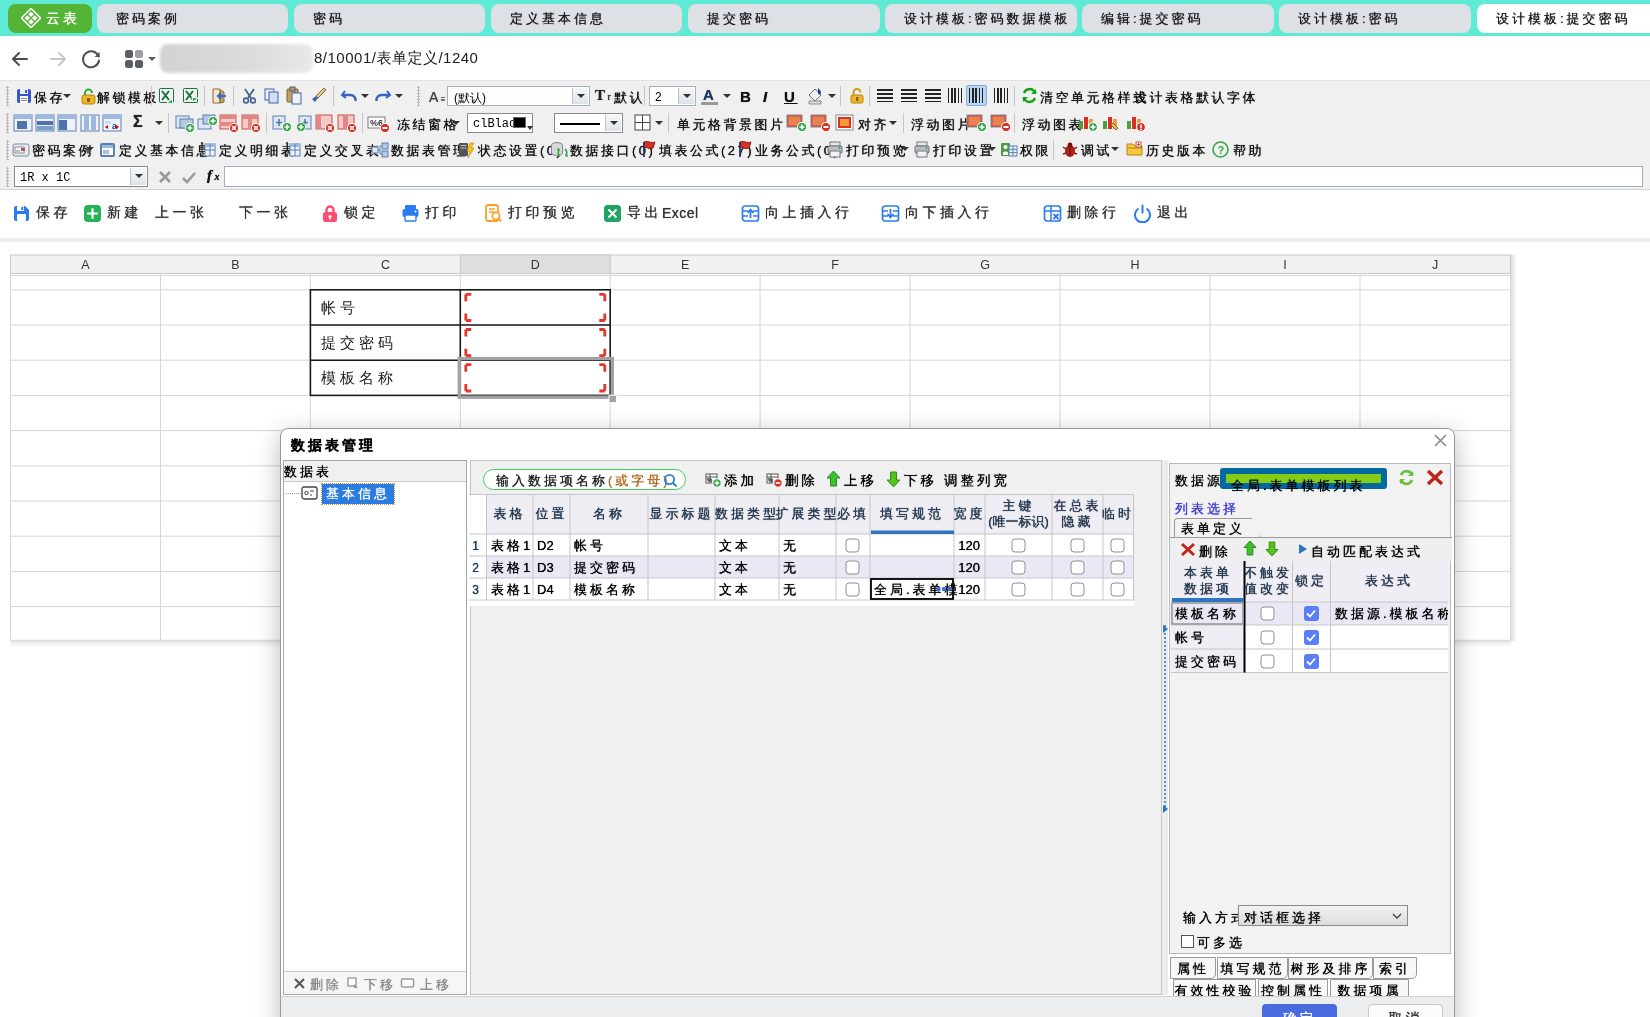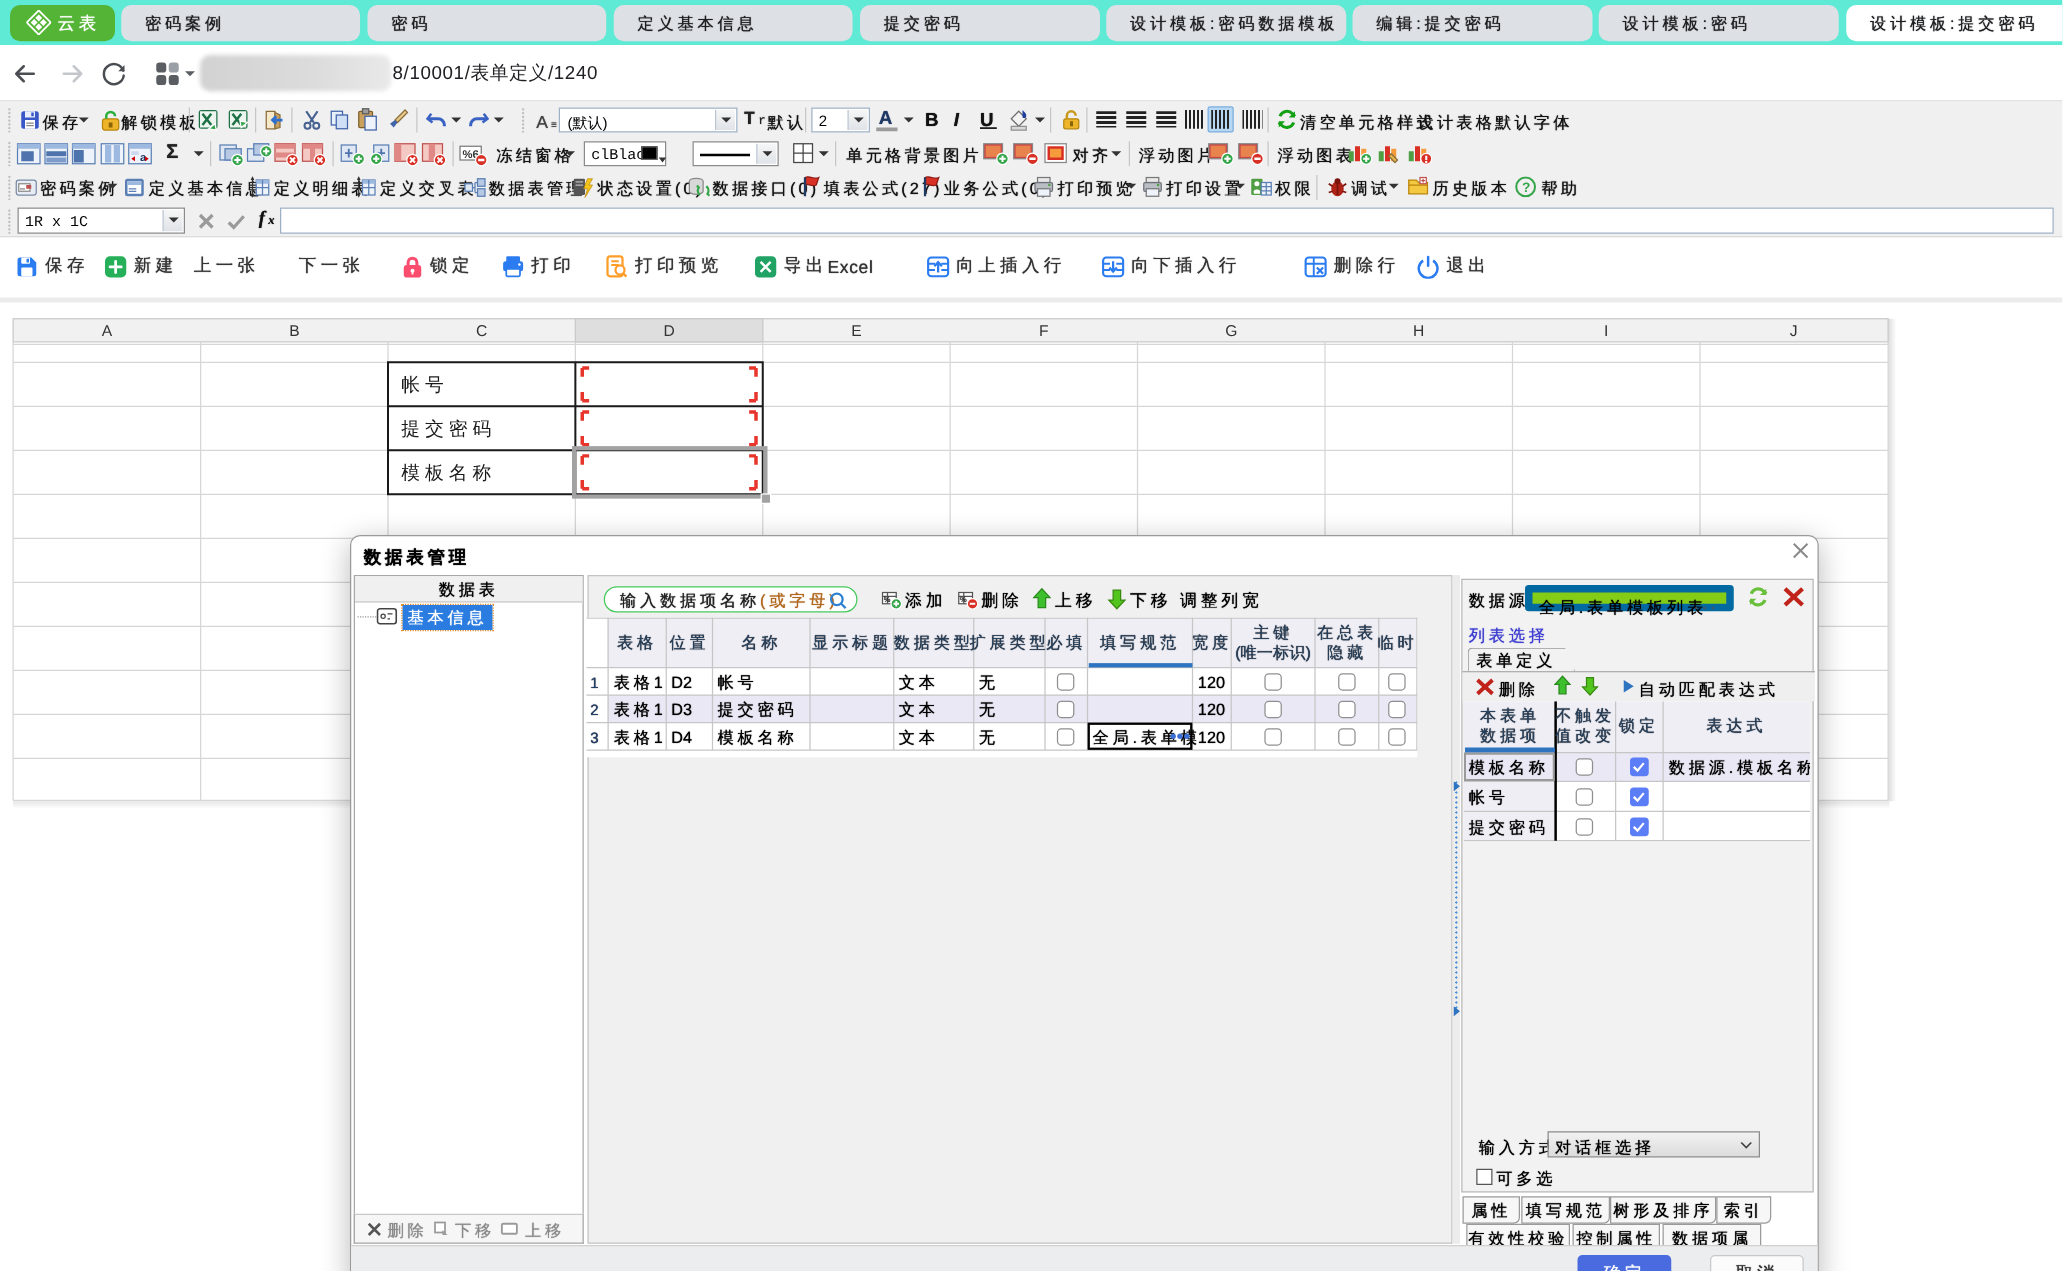--- a/index.html
+++ b/index.html
@@ -153,21 +153,21 @@
           <path d="M13 4l3 4-4 3" fill="none" stroke="#3a62c4" stroke-width="2"></path>
           <path d="M15.5 8h-8a5 5 0 0 0-5 5v1" fill="none" stroke="#3a62c4" stroke-width="2.4"></path>
         </svg>
   <div class="caret" style="left:395px;top:12px"></div>
   <div class="grip" style="left:417px;top:4px;height:20px"></div>
   <div class="tl" style="left:429px;top:7px;font-size:14px;color:#444">A<span style="font-size:8px;letter-spacing:-1px">≡</span></div>
   <div class="combo" style="left:447px;top:4px;width:143px;height:20px">
           <span style="position:absolute;left:6px;top:3px;font-size:12px">(默认)</span>
           <div class="combobtn"></div>
         </div>
-  <div class="tl" style="left:595px;top:5px;font-size:15px;font-family:Liberation Mono, monospace;color:#222"><b>T</b><span style="font-size:10px">r</span></div>
+  <div class="tl" style="left:595px;top:5px;font-size:15px;font-family:Liberation Serif, serif;color:#222"><b>T</b><span style="font-size:10px">r</span></div>
   <div class="tl" style="left:614px;top:7px">默认</div>
   <div class="sep" style="left:644px;top:4px;height:20px"></div>
   <div class="combo" style="left:649px;top:4px;width:47px;height:20px">
           <span style="position:absolute;left:5px;top:3px;font-size:12px">2</span>
           <div class="combobtn"></div>
         </div>
   <div class="tl" style="left:703px;top:4px;font-size:15px;color:#203864"><b>A</b></div>
   <div style="position:absolute;left:701px;top:20px;width:17px;height:3px;background:#9a9a9a"></div>
   <div class="caret" style="left:723px;top:12px"></div>
   <div class="tl" style="left:740px;top:6px;font-size:15px"><b>B</b></div>
@@ -642,21 +642,21 @@
 </svg>
 </div>
 
 <div id="dlg">
  <div style="position:absolute;left:10px;top:8px;font-size:14px;font-weight:bold">数据表管理</div>
  <svg style="position:absolute;left:1152px;top:4px" width="15" height="15">
         <path d="M2 2l11 11M13 2L2 13" stroke="#8a8a8a" stroke-width="1.6"></path>
       </svg>
 
  <div style="position:absolute;left:2px;top:31px;width:184px;height:535px;background:#fff;border:1px solid #a8a8a8">
-  <div style="position:absolute;left:0;top:0;width:100%;height:21px;background:#f0f0f0;border-bottom:1px solid #c9c9c9;text-align:center;font-size:13px;line-height:21px">数据表</div>
+  <div style="position:absolute;left:0;top:0;width:100%;height:21px;background:#f0f0f0;border-bottom:1px solid #c9c9c9;text-align:left;font-size:13px;line-height:21px">数据表</div>
   <div style="position:absolute;left:2px;top:32px;width:15px;height:1px;border-top:1px dotted #9a9a9a"></div>
   <svg style="position:absolute;left:17px;top:25px" width="17" height="14">
           <rect x="1" y="1" width="15" height="12" rx="2" fill="#fff" stroke="#444" stroke-width="1.3"></rect>
           <circle cx="5.5" cy="7" r="1.7" fill="none" stroke="#444"></circle>
           <path d="M9 5h4M9 9h2" stroke="#444"></path>
         </svg>
   <div style="position:absolute;left:38px;top:23px;background:#2a7ce0;outline:1px dotted #e08a2a;color:#ffffff;font-size:13px;padding:1px 4px">基本信息</div>
  </div>
  <div style="position:absolute;left:2px;top:542px;width:184px;height:24px;background:#f6f6f6;border:1px solid #a8a8a8;border-top:1px solid #c9c9c9">
   <svg style="position:absolute;left:9px;top:5px" width="13" height="13">

